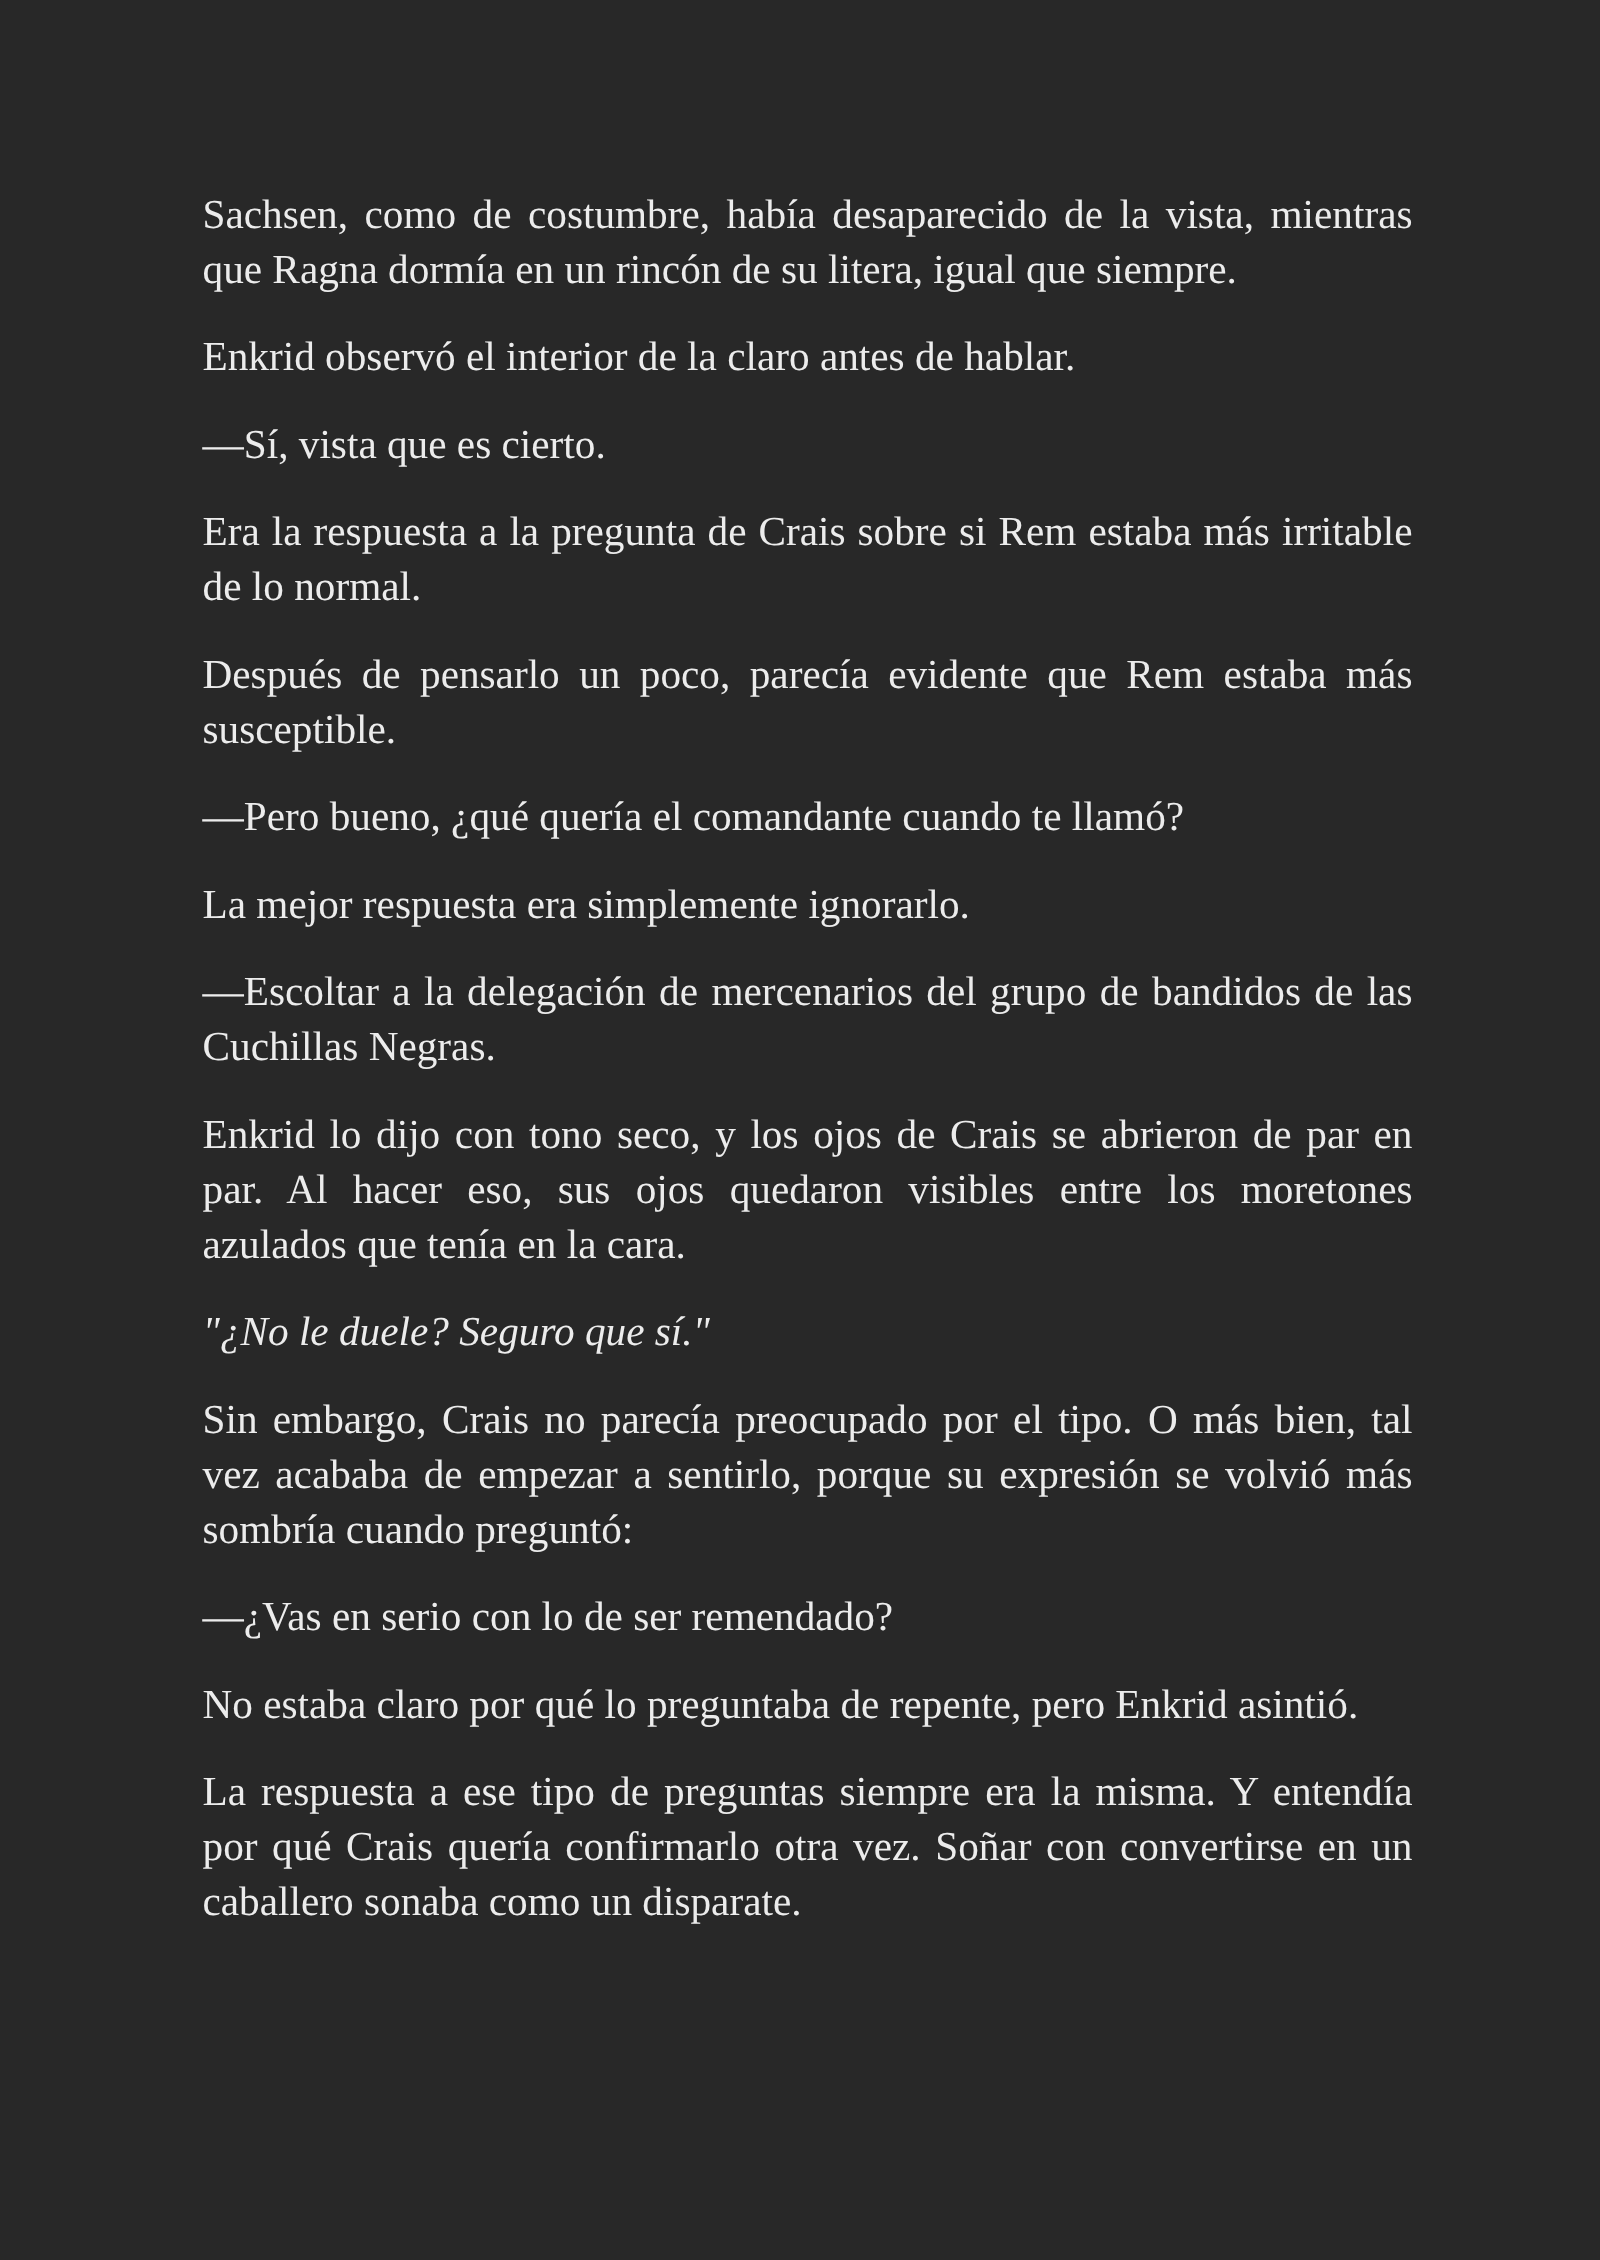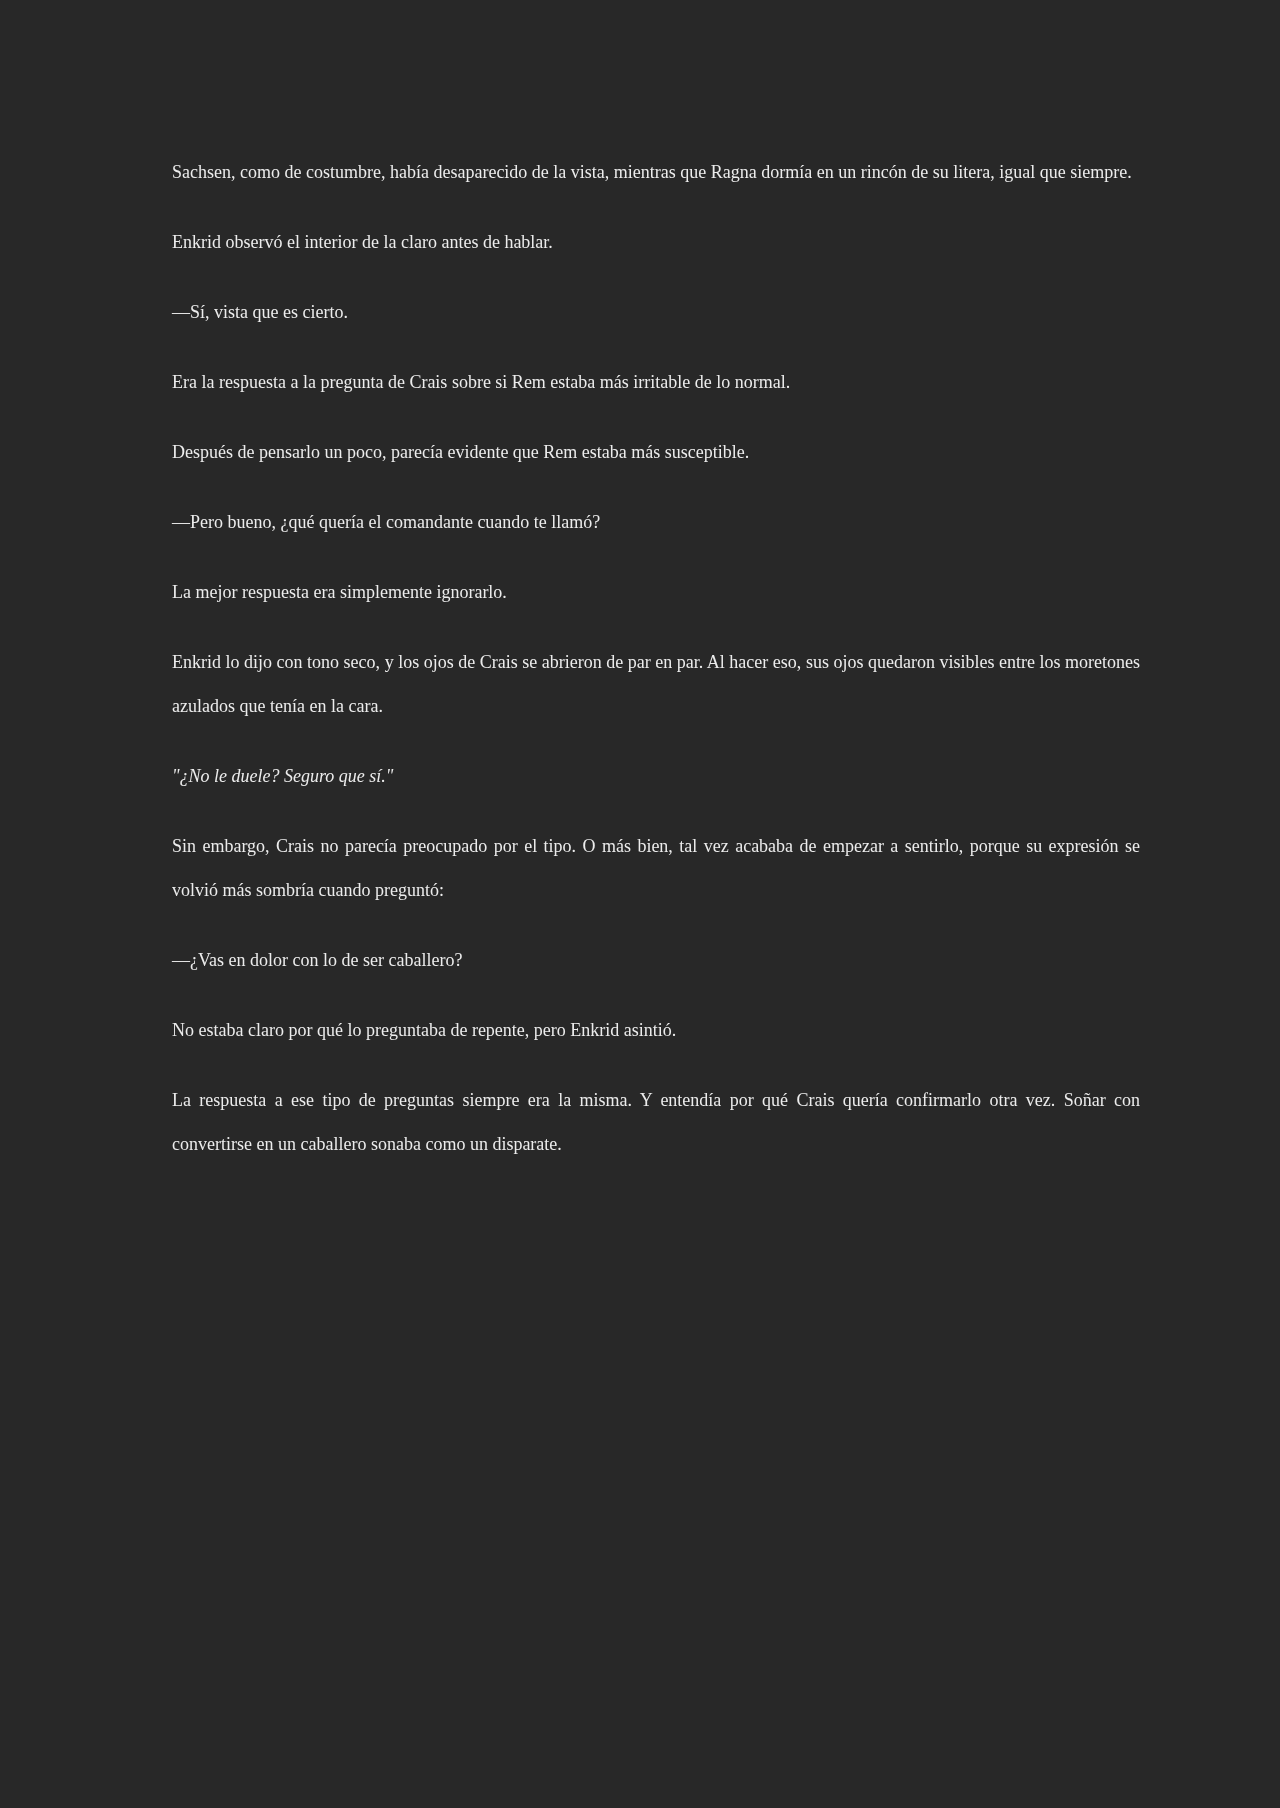--- a/index.html
+++ b/index.html
@@ -7,26 +7,26 @@
       padding: 0;
       background: #282828;
     }
     body {
       width: 1280px;
       height: 1808px;
       overflow: hidden;
     }
     .reader {
       position: absolute;
-      left: 172px;
+      left: 162px;
       top: 150px;
       width: 968px;
       color: #ececec;
       font-family: "Liberation Serif", "DejaVu Serif", serif;
-      font-size: 18px;
+      font-size: 33px;
       line-height: 44px;
     }
     .para {
       margin: 0 0 26px 0;
       text-align: justify;
       text-align-last: left;
     }
     .para.italic {
       font-style: italic;
     }
@@ -35,19 +35,20 @@
 <body>
 
 <div class="reader">
   <p class="para">Sachsen, como de costumbre, había desaparecido de la vista, mientras que Ragna dormía en un rincón de su litera, igual que siempre.</p>
   <p class="para">Enkrid observó el interior de la claro antes de hablar.</p>
   <p class="para">—Sí, vista que es cierto.</p>
   <p class="para">Era la respuesta a la pregunta de Crais sobre si Rem estaba más irritable de lo normal.</p>
   <p class="para">Después de pensarlo un poco, parecía evidente que Rem estaba más susceptible.</p>
   <p class="para">—Pero bueno, ¿qué quería el comandante cuando te llamó?</p>
   <p class="para">La mejor respuesta era simplemente ignorarlo.</p>
+  <p class="para">—Escoltar a la delegación de mercenarios del grupo de bandidos de las Cuchillas Negras.</p>
   <p class="para">Enkrid lo dijo con tono seco, y los ojos de Crais se abrieron de par en par. Al hacer eso, sus ojos quedaron visibles entre los moretones azulados que tenía en la cara.</p>
   <p class="para italic">"¿No le duele? Seguro que sí."</p>
   <p class="para">Sin embargo, Crais no parecía preocupado por el tipo. O más bien, tal vez acababa de empezar a sentirlo, porque su expresión se volvió más sombría cuando preguntó:</p>
-  <p class="para">—¿Vas en dolor con lo de ser caballero?</p>
+  <p class="para">—¿Vas en serio con lo de ser remendado?</p>
   <p class="para">No estaba claro por qué lo preguntaba de repente, pero Enkrid asintió.</p>
   <p class="para">La respuesta a ese tipo de preguntas siempre era la misma. Y entendía por qué Crais quería confirmarlo otra vez. Soñar con convertirse en un caballero sonaba como un disparate.</p>
 </div>
 
 </body></html>

